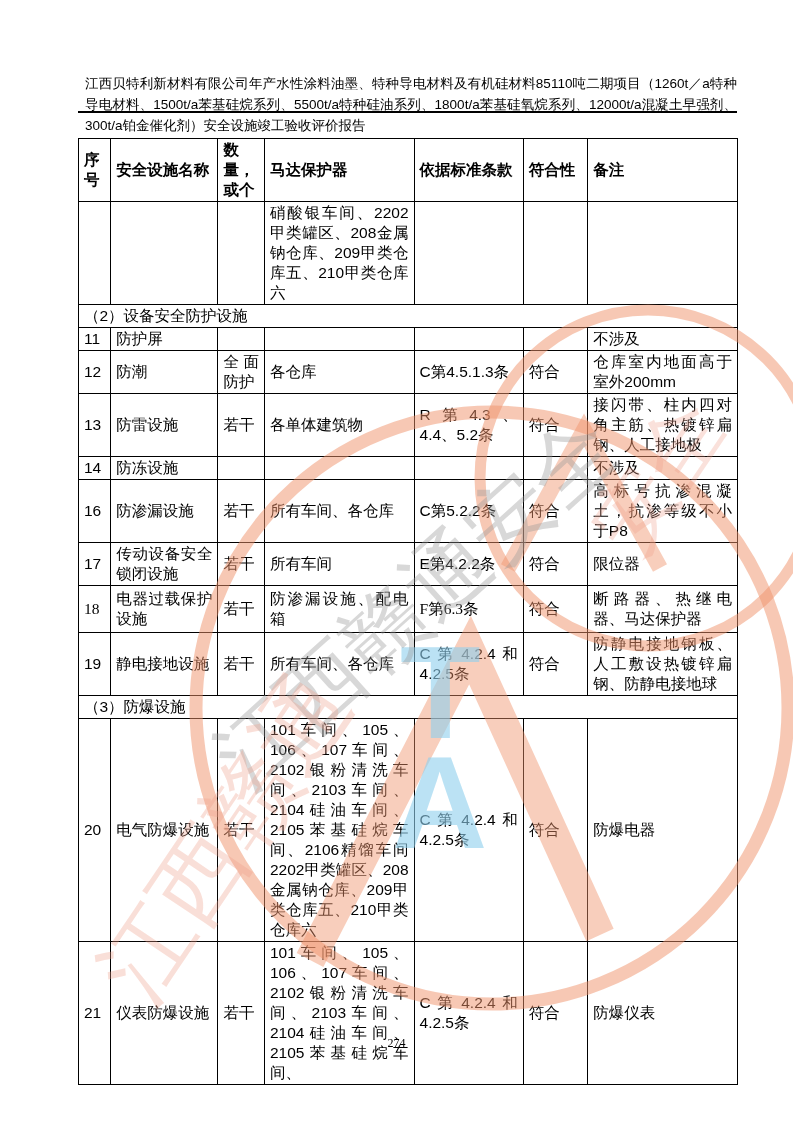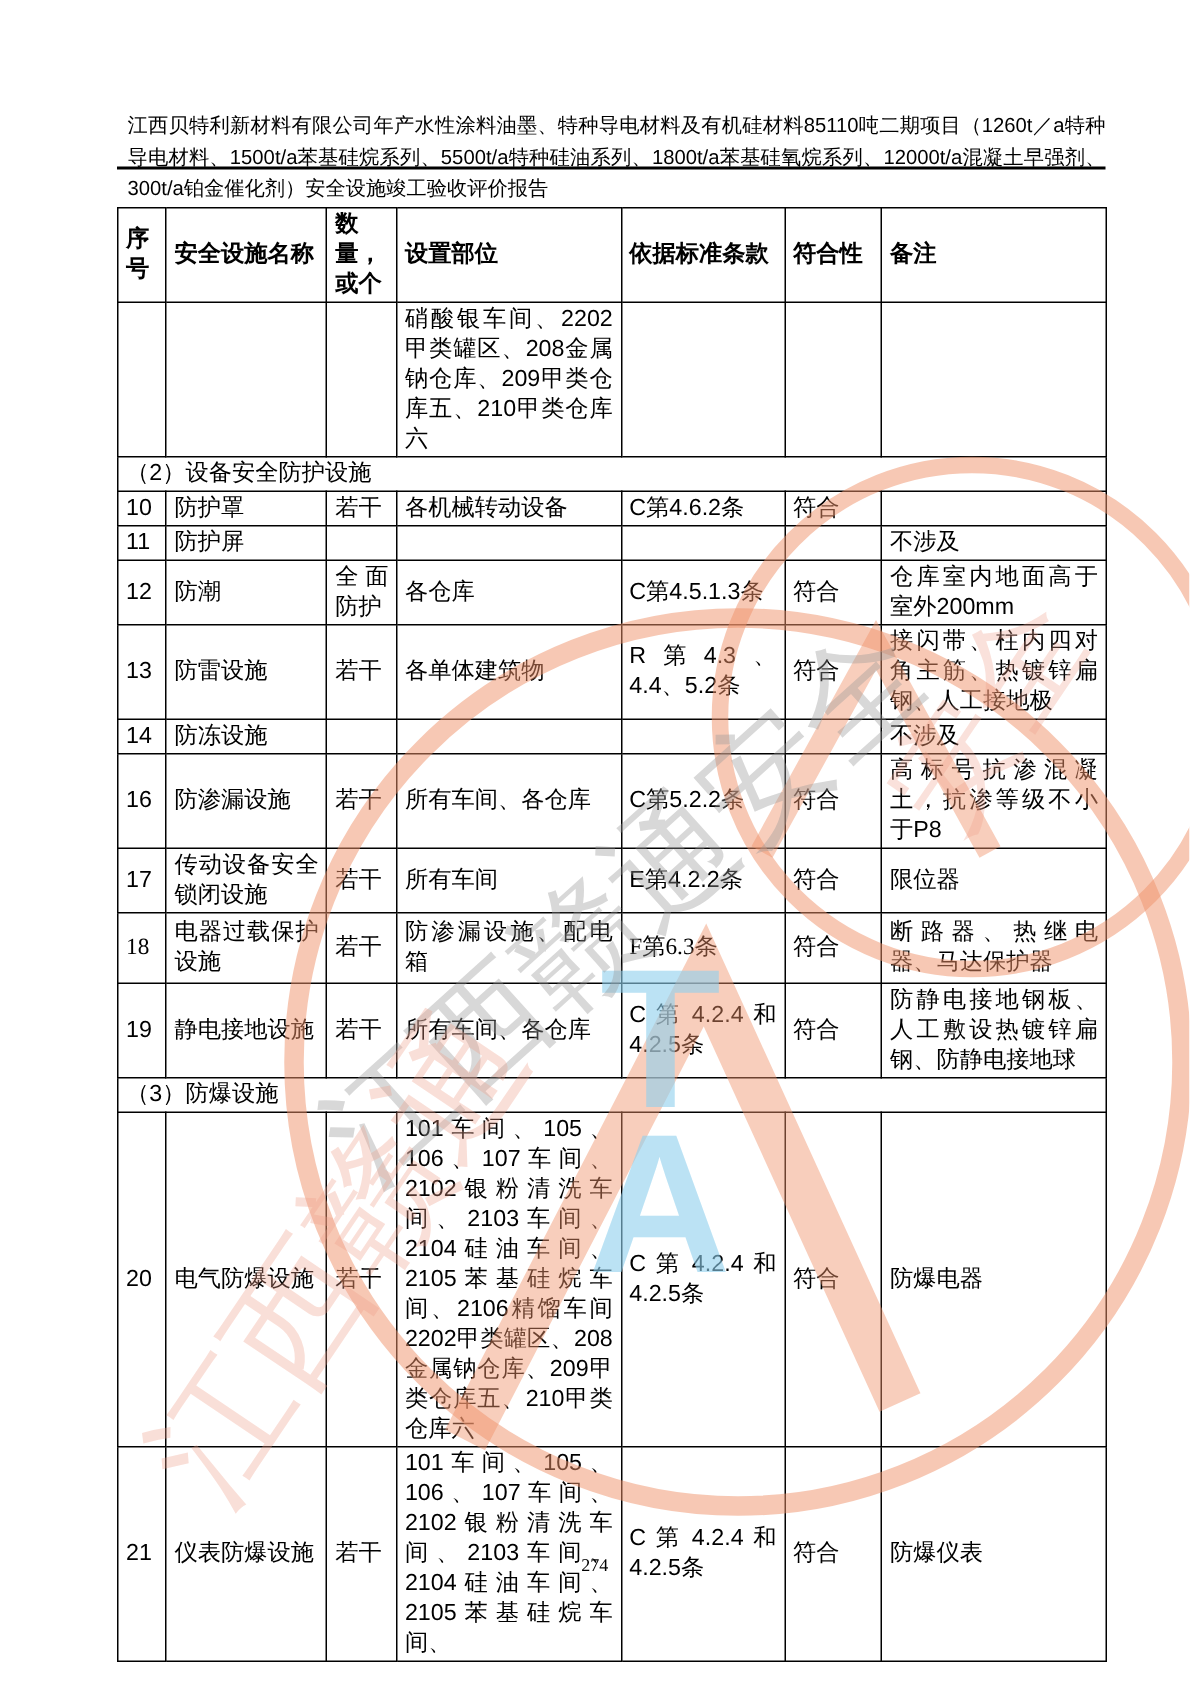--- a/index.html
+++ b/index.html
@@ -62,47 +62,38 @@
     <col style="width:148px">
       <col style="width:108px">
       <col style="width:64px">
     <col style="width:148px">
   </colgroup>
   <thead>
       <tr>
         <th>序号</th>
         <th>安全设施名称</th>
         <th>数量，或个</th>
-        <th>设置部位</th>
+        <th>马达保护器</th>
         <th>依据标准条款</th>
         <th>符合性</th>
         <th>备注</th>
       </tr>
     </thead>
   <tbody>
       <tr style="height: 93px;">
         <td></td>
         <td></td>
         <td></td>
         <td>硝酸银车间、2202甲类罐区、208金属钠仓库、209甲类仓库五、210甲类仓库六</td>
         <td></td>
         <td></td>
         <td></td>
       </tr>
       <tr>
         <td colspan="7" class="section-cell">（2）设备安全防护设施</td>
-      </tr>
-      <tr>
-        <td>10</td>
-        <td>防护罩</td>
-        <td>若干</td>
-        <td>各机械转动设备</td>
-        <td>C第4.6.2条</td>
-        <td>符合</td>
-        <td></td>
       </tr>
       <tr>
         <td>11</td>
         <td>防护屏</td>
         <td></td>
         <td></td>
         <td></td>
         <td></td>
         <td>不涉及</td>
       </tr>

